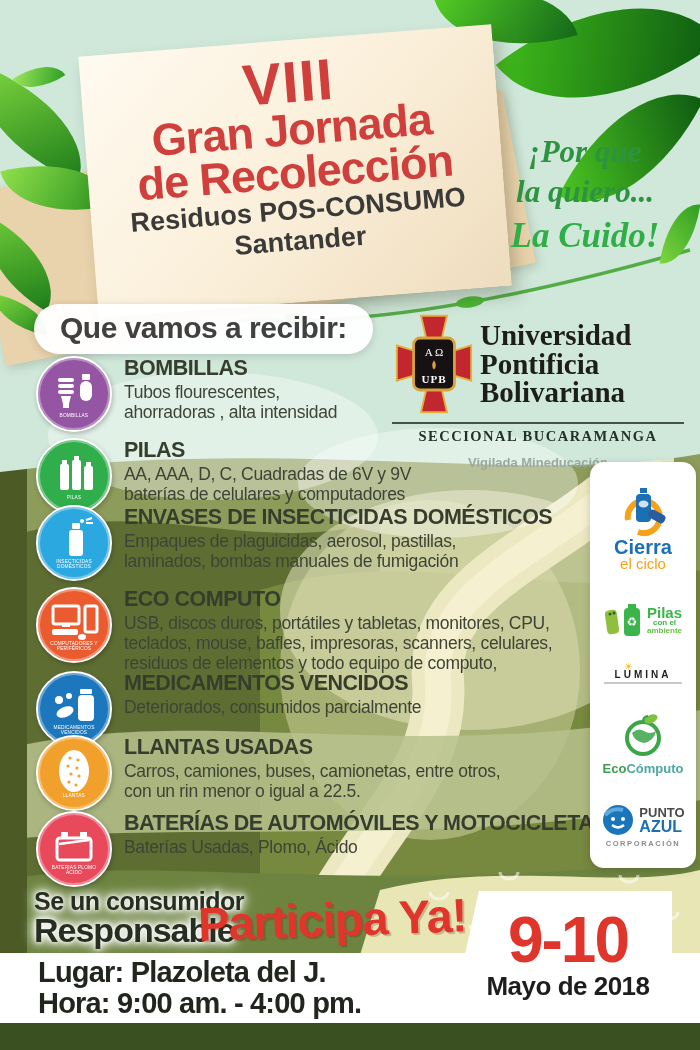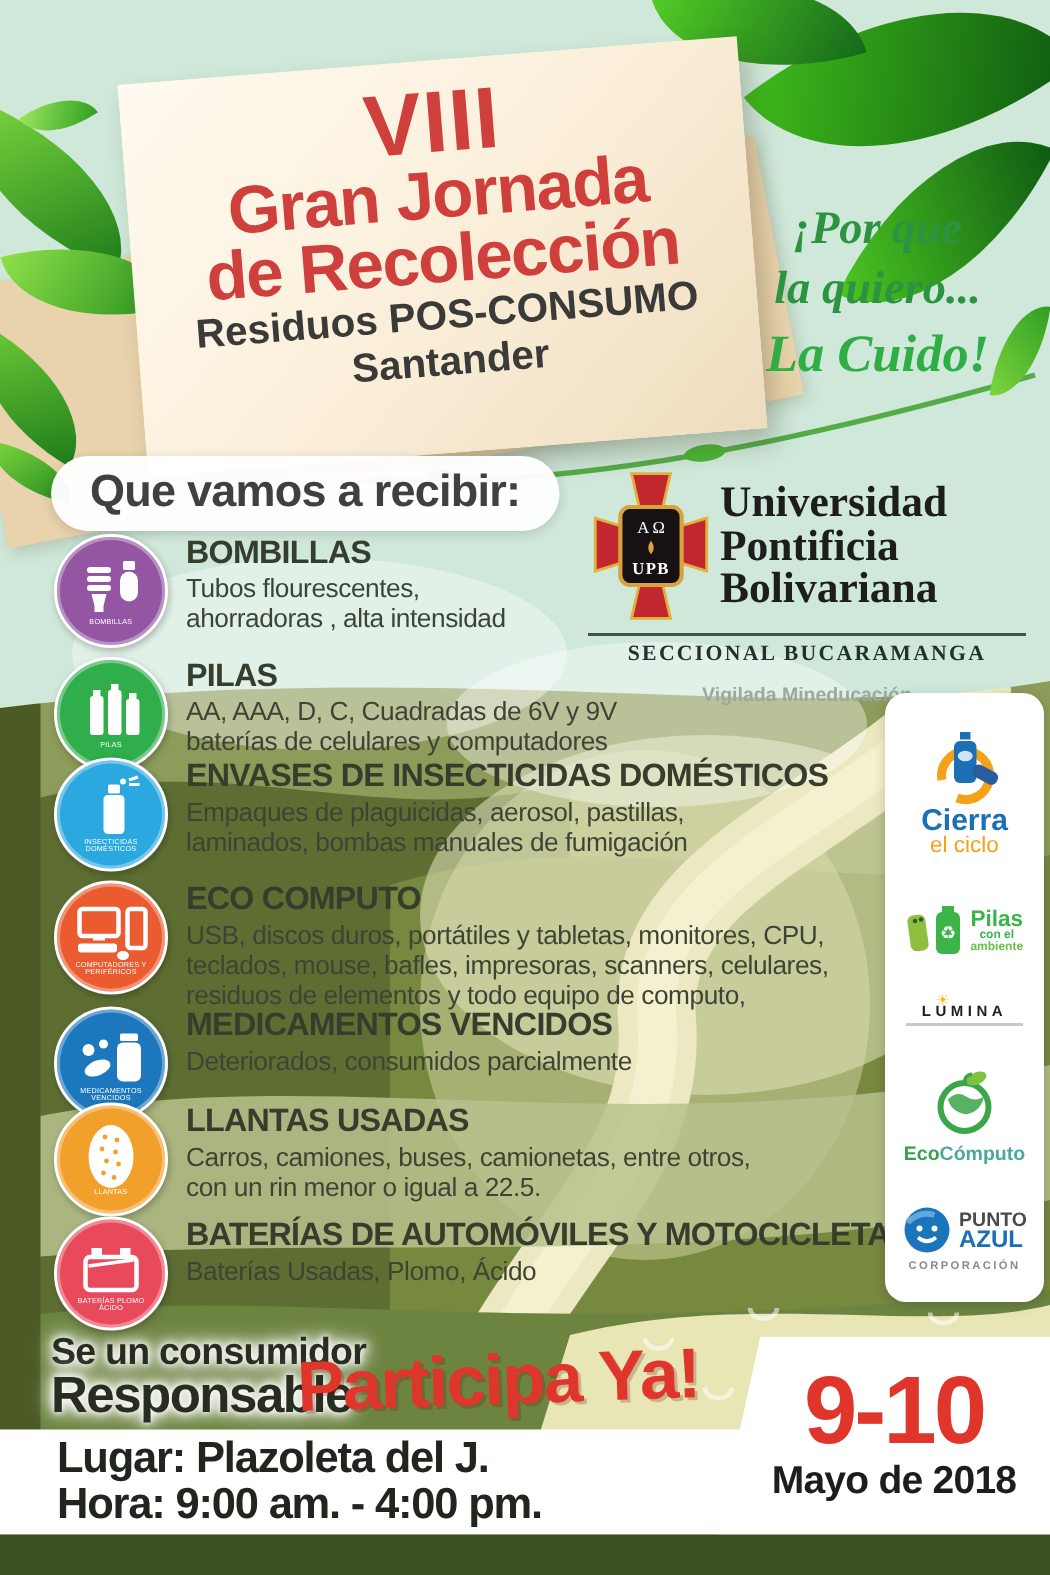--- a/index.html
+++ b/index.html
@@ -87,21 +87,21 @@
   
   .consumer{position:absolute;left:34px;top:890px;z-index:5;color:#272d20;line-height:.95;
             text-shadow:0 0 4px #fff,0 0 8px #fff,0 0 12px #fff,0 0 16px #fff;}
   .cons1{font-size:25px;font-weight:800;letter-spacing:-.5px;}
   .cons2{font-size:34px;font-weight:800;letter-spacing:-1px;}
   .cta{position:absolute;left:198px;top:892px;z-index:5;font-size:47px;font-weight:800;color:#e0352b;letter-spacing:-1px;transform:rotate(-2deg);
        text-shadow:2px 2px 0 rgba(110,25,15,.25);}
   .whitestrip{position:absolute;left:0;top:953px;width:700px;height:70px;background:#fff;z-index:5;}
   .wheretime{position:absolute;left:38px;top:957px;z-index:6;color:#20251e;line-height:1.06;}
   .wt{font-size:29px;font-weight:800;letter-spacing:-.8px;}
-  .datepanel{position:absolute;left:478px;top:891px;width:222px;height:132px;background:#fff;z-index:6;
+  .datepanel{position:absolute;left:450px;top:891px;width:222px;height:132px;background:#fff;z-index:6;
              clip-path:polygon(13% 0,100% 0,100% 100%,0 100%);display:flex;flex-direction:column;align-items:center;justify-content:center;padding-left:14px;box-sizing:border-box;}
   .dnum{font-size:64px;font-weight:800;color:#e0352b;letter-spacing:-2px;line-height:.9;}
   .dtxt{font-size:26px;font-weight:800;color:#1d1d1d;letter-spacing:-.5px;margin-top:2px;}
   .bottomstrip{position:absolute;left:0;top:1023px;width:700px;height:27px;background:#3b5020;z-index:5;}
 </style>
 </head>
 <body>
 
 <div id="poster">
 

